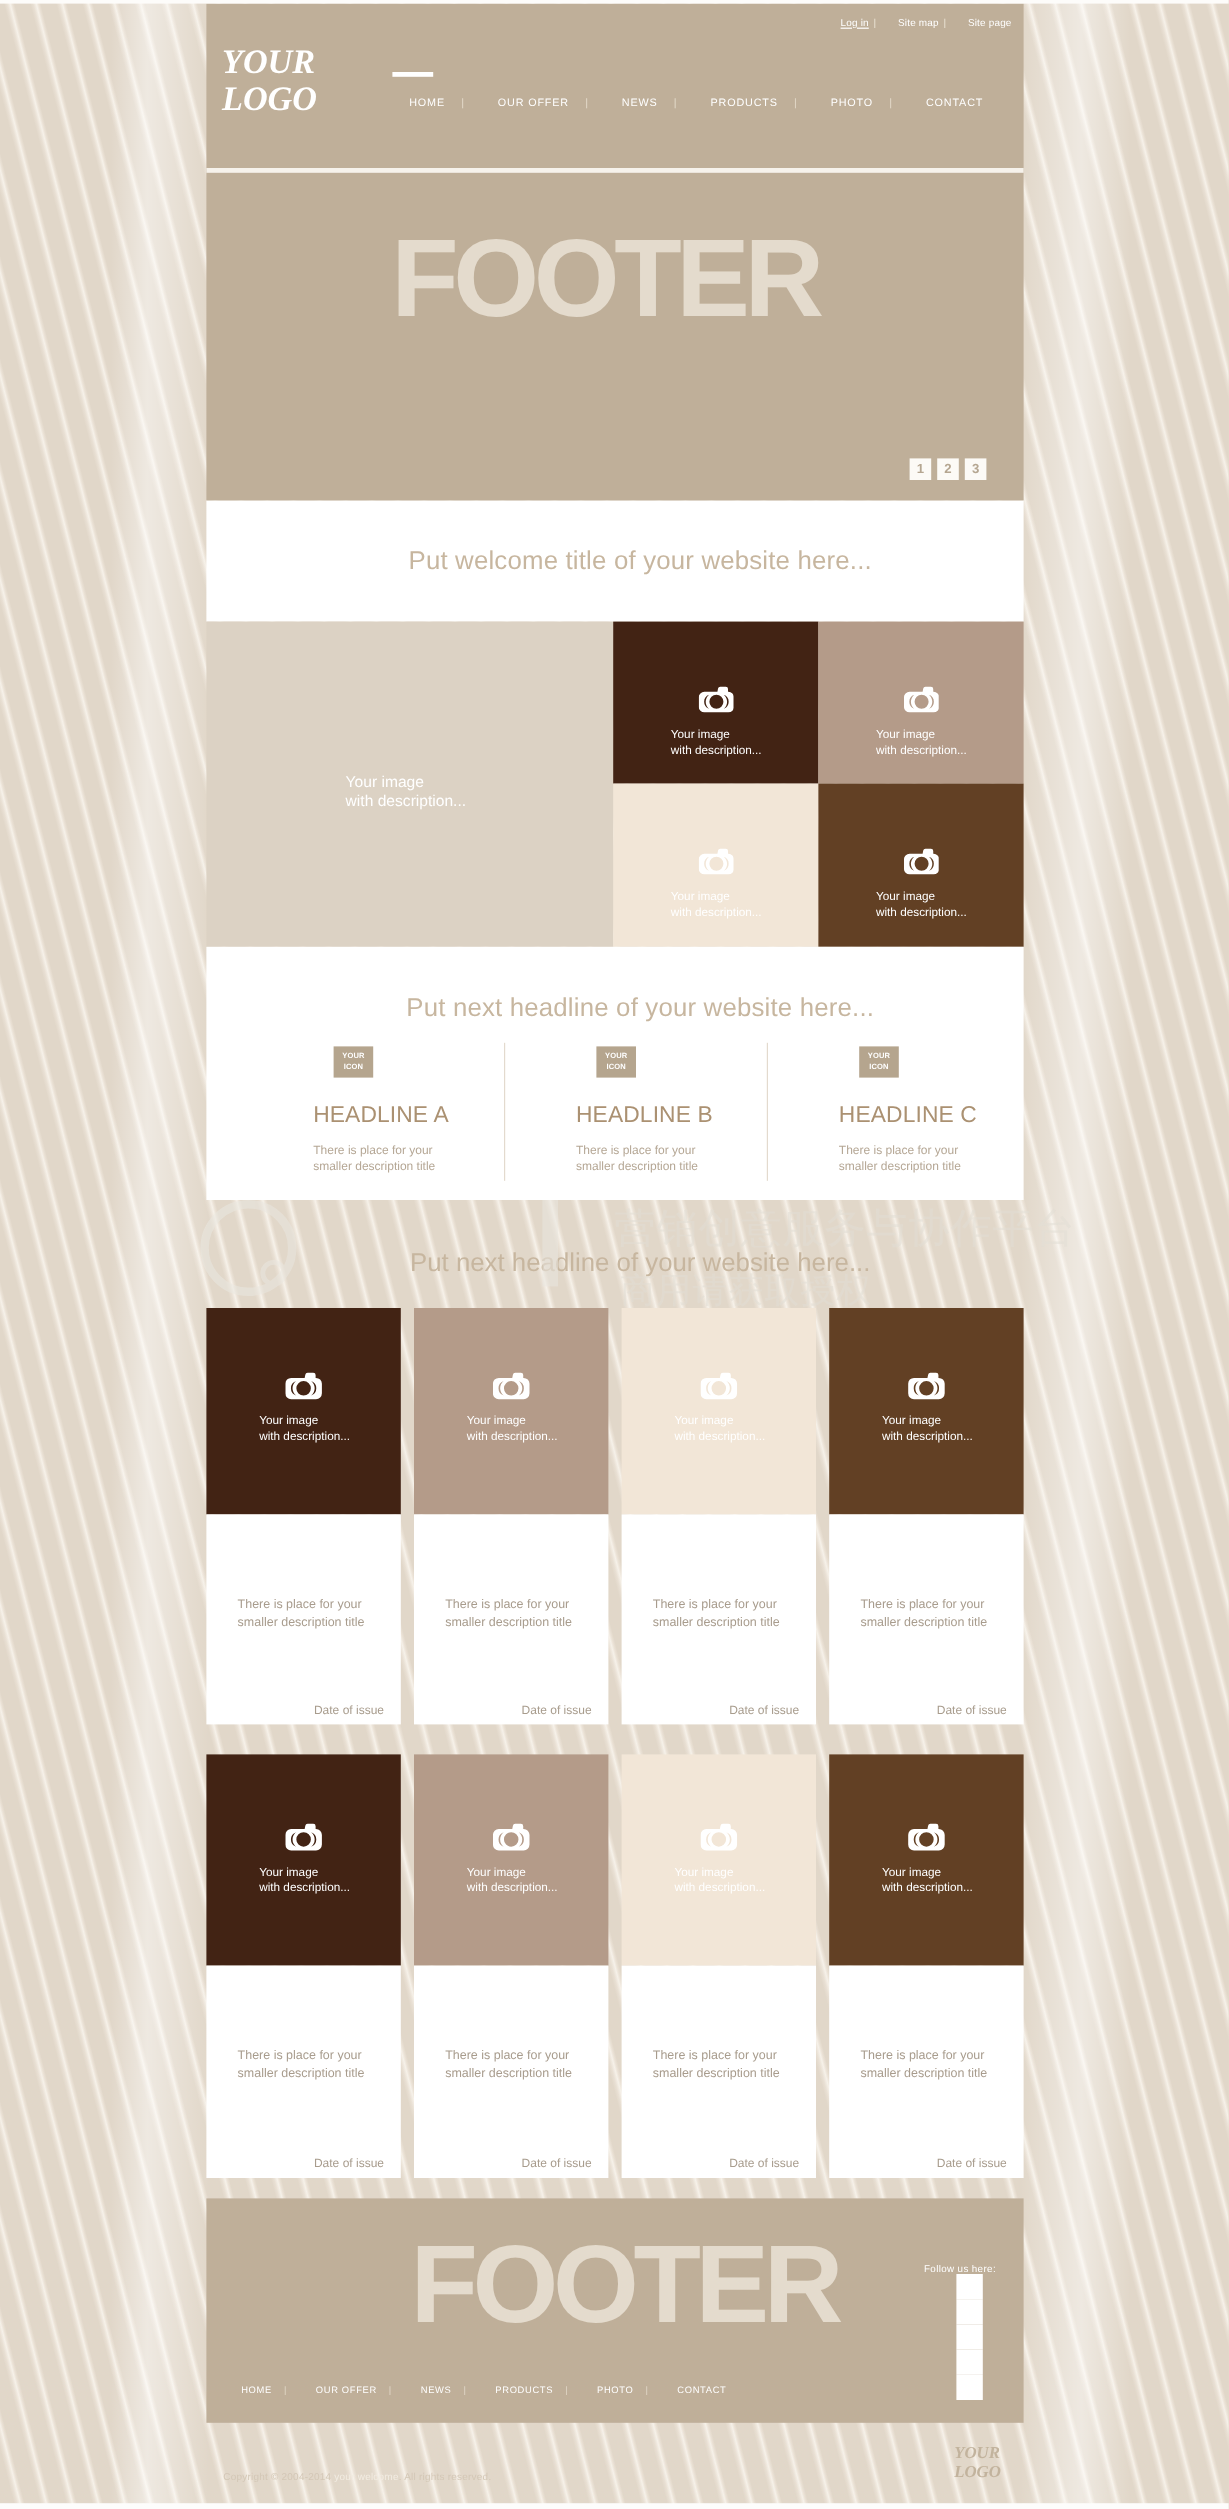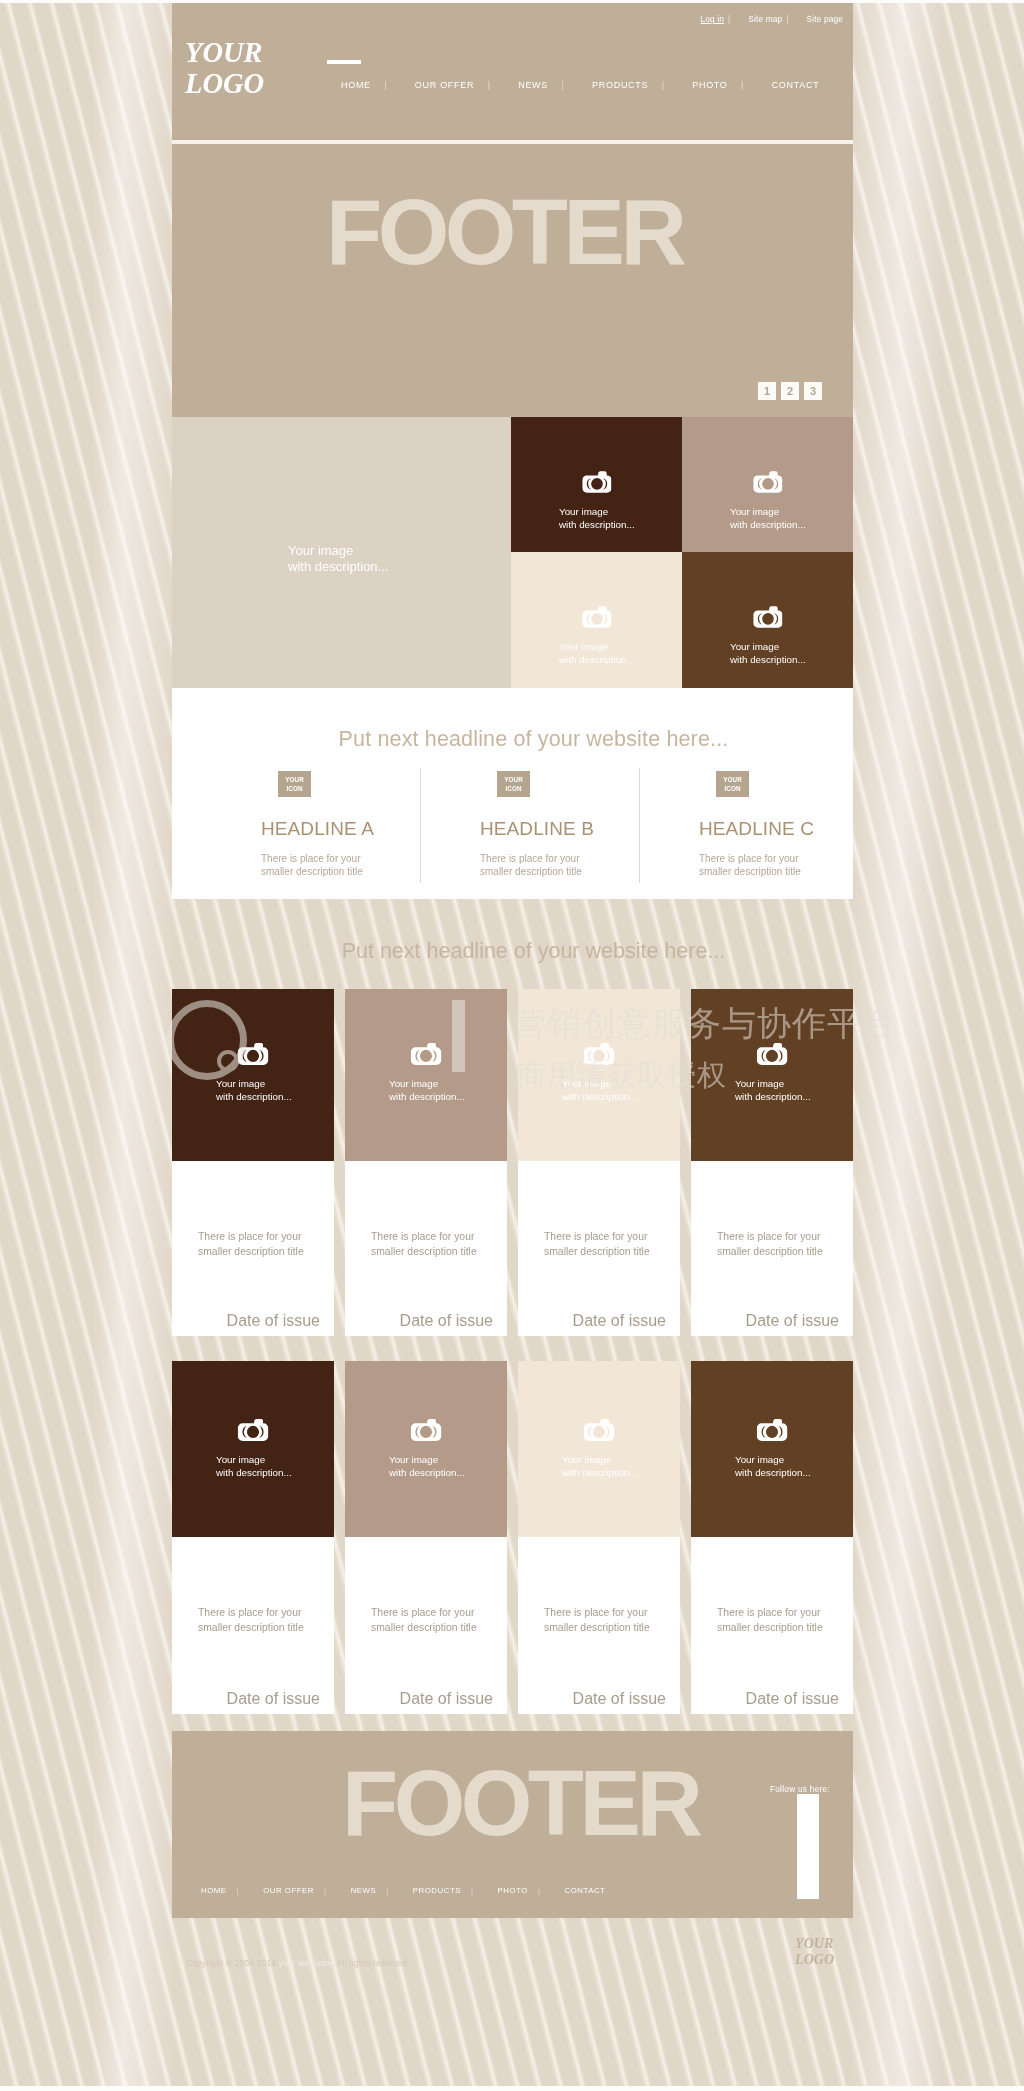--- a/index.html
+++ b/index.html
@@ -77,21 +77,21 @@
      font-weight:bold; line-height:9px; text-align:center; padding-top:4px; letter-spacing:.1px; }
   .col .h3 { font-size:19px; font-weight:normal; color:#ab9172; margin-top:21px; letter-spacing:.1px; }
   .col .p { font-size:10px; line-height:13px; color:#b5a795; margin-top:12px; }
 
   .newshead { text-align:center; font-size:21.5px; color:#c7b69f; height:90px; line-height:105px; padding-left:42px; }
   .cards { display:flex; gap:11px; }
   .card { width:162px; }
   .card .img { height:172px; position:relative; }
   .card .body { background:#fff; height:175px; position:relative; }
   .card .body .p { position:absolute; left:26px; top:68px; font-size:10.4px; line-height:15px; color:#a89c8d; }
-  .card .body .date { position:absolute; right:14px; bottom:6px; font-size:16px; color:#a89c8d; }
+  .card .body .date { position:absolute; right:14px; bottom:6px; font-size:10px; color:#a89c8d; }
   .gapbar { height:25px; }
   .cards.r1 .img { height:176px; }
   .cards.r1 .body { height:177px; }
   .cards.r1 .cap { top:92px !important; }
   .cards.r1 .img > span { top:69px !important; }
 
   .footer { background:#bfaf99; height:187px; position:relative; margin-top:17px; }
   .footer .ttl { position:absolute; left:170px; top:31px; font-size:92px; font-weight:bold;
      color:#e4dbcd; letter-spacing:-4.5px; line-height:82px; }
   .fnav { position:absolute; left:15px; bottom:23px; display:flex; font-size:7.8px; color:#fff;
@@ -154,20 +154,23 @@
   </nav>
 </div>
 <div class="hero">
   <div class="ttl">FOOTER</div>
   <div class="dots">
     <span class="dot">1</span>
     <span class="dot">2</span>
     <span class="dot">3</span>
   </div>
 </div>
+<div class="welcome">
+      <span class="sect-ttl">Put welcome title of your website here...</span>
+    </div>
 <div class="mosaic">
   <div class="tile big" style="background:#dcd2c4">
     <div class="cap">
           <div>Your image</div>
           <div>with description...</div>
         </div>
   </div>
   <div class="rg">
     <div class="tile" style="background:#422314">
       <span style="position:absolute;left:50%;top:65px;transform:translateX(-50%);line-height:0">

